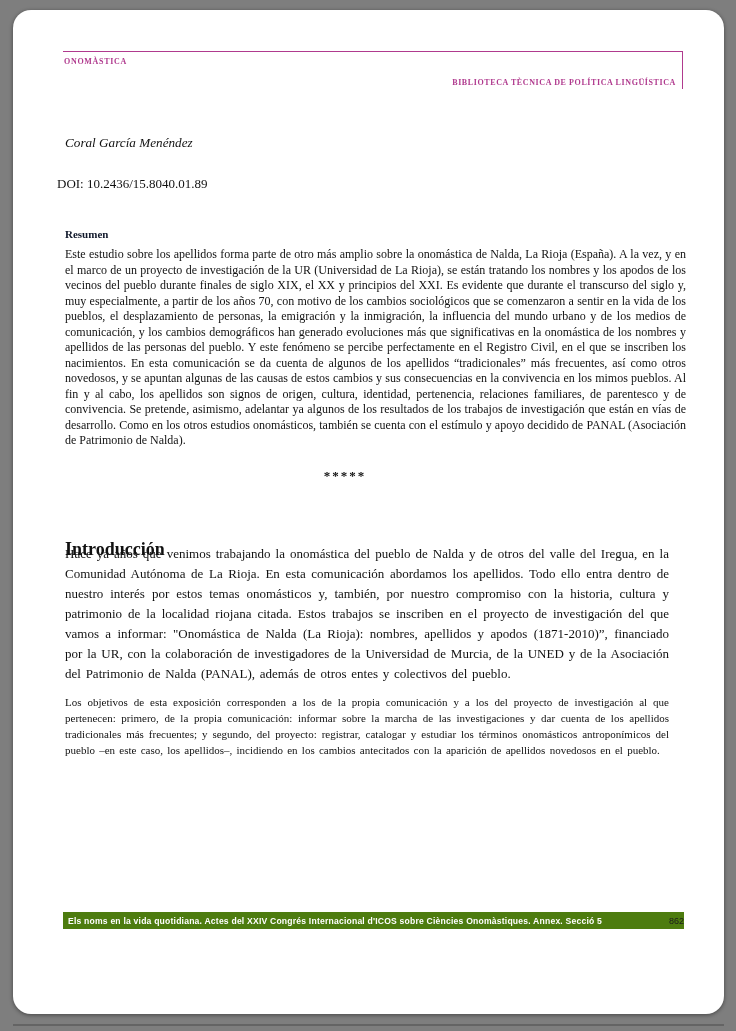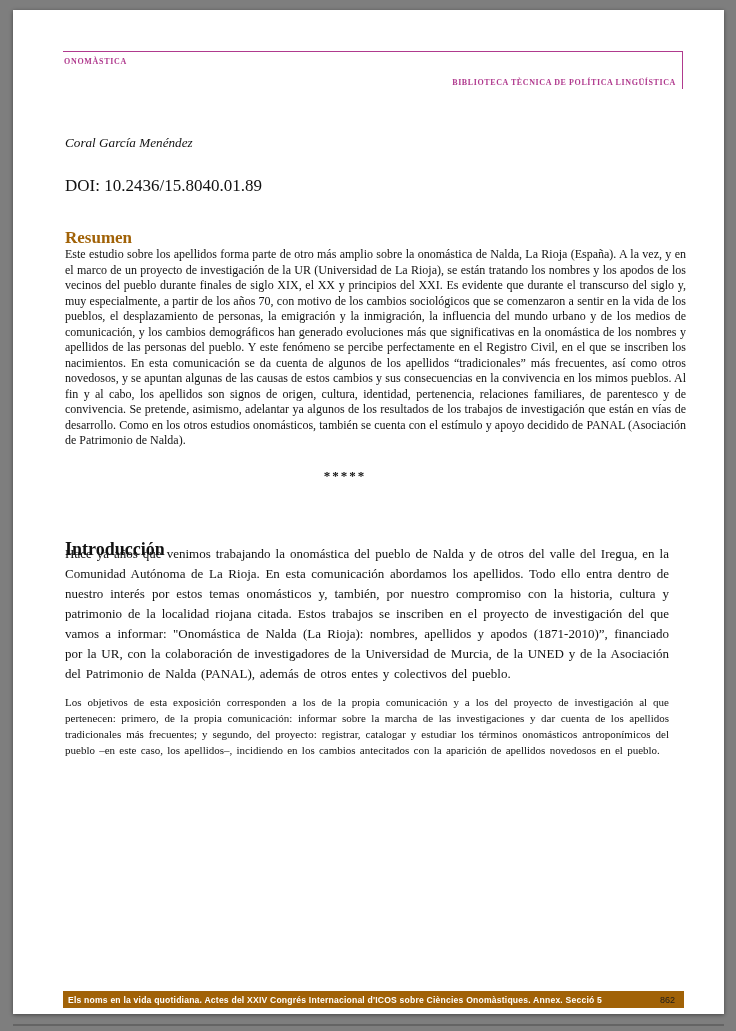--- a/index.html
+++ b/index.html
@@ -3,21 +3,21 @@
 <meta charset="utf-8">
 <style>
   html,body{margin:0;padding:0;}
   body{
     width:736px;height:1031px;position:relative;overflow:hidden;
     background:#7e7e7e;
     font-family:"Liberation Serif", serif;
   }
   .page{
     position:absolute;left:13px;top:10px;width:711px;height:1004px;
-    background:#ffffff;box-shadow:0 1px 4px rgba(0,0,0,.45);
+    background:#ffffff;box-shadow:0 1px 4px rgba(0,0,0,.45);border-radius:18px;
   }
   .page-divider{
     position:absolute;left:13px;top:1024px;width:711px;height:2px;
     background:#646464;
   }
   
   .hdr-rule{position:absolute;left:50px;top:41px;width:620px;height:1px;background:#b03a8e;}
   .hdr-vrule{position:absolute;left:669px;top:41px;width:1px;height:38px;background:#b03a8e;}
   .hdr-left{
     position:absolute;left:51px;top:47px;color:#b03a8e;
@@ -33,25 +33,25 @@
   .title{
     position:absolute;left:52px;top:91px;width:620px;
     font-size:14.5px;font-weight:bold;color:#111;
   }
   .title .numeral{font-size:11.5px;letter-spacing:.3px;}
   .authors{
     position:absolute;left:52px;top:109px;width:620px;
     font-style:italic;font-size:13.2px;line-height:16px;color:#111;
   }
   .doi{
-    position:absolute;left:52px;top:166px;font-size:17px;color:#111;
+    position:absolute;left:44px;top:166px;font-size:13px;color:#111;
   }
   
   .h-resumen{
-    position:absolute;left:52px;top:218px;font-size:17px;font-weight:bold;color:#a16207;
+    position:absolute;left:52px;top:218px;font-size:11px;font-weight:bold;color:#0f172a;
   }
   .resumen-body{
     position:absolute;left:52px;top:237px;width:621px;
     font-size:12px;line-height:15.5px;text-align:justify;color:#111;
   }
   .separator{
     position:absolute;left:52px;top:458px;width:560px;text-align:center;
     font-size:13px;font-weight:bold;letter-spacing:2px;color:#111;
   }
   
@@ -61,30 +61,30 @@
   .intro-p1{
     position:absolute;left:52px;top:534px;width:604px;
     font-size:13px;line-height:20px;text-align:justify;word-spacing:1.5px;color:#111;
   }
   .intro-p2{
     position:absolute;left:52px;top:684px;width:604px;
     font-size:11px;line-height:16px;text-align:justify;word-spacing:1.5px;color:#111;
   }
   
   .footer-bar{
-    position:absolute;left:50px;top:981px;width:621px;height:17px;
-    background:#a16207;display:flex;align-items:center;
+    position:absolute;left:50px;top:902px;width:621px;height:17px;
+    background:#4d7c0f;display:flex;align-items:center;
   }
   .footer-text{
     flex:1;padding-left:5px;color:#ffffff;
     font-family:"Liberation Sans",sans-serif;font-weight:bold;font-size:8.6px;
     letter-spacing:.2px;white-space:nowrap;overflow:hidden;
   }
   .footer-page{
-    padding-right:9px;color:#1c1c1c;
+    color:#1c1c1c;
     font-family:"Liberation Sans",sans-serif;font-weight:normal;font-size:9px;
   }
 </style>
 </head>
 <body>
 
 <div class="page">
 
   <div class="hdr-rule"></div>
   <div class="hdr-vrule"></div>

